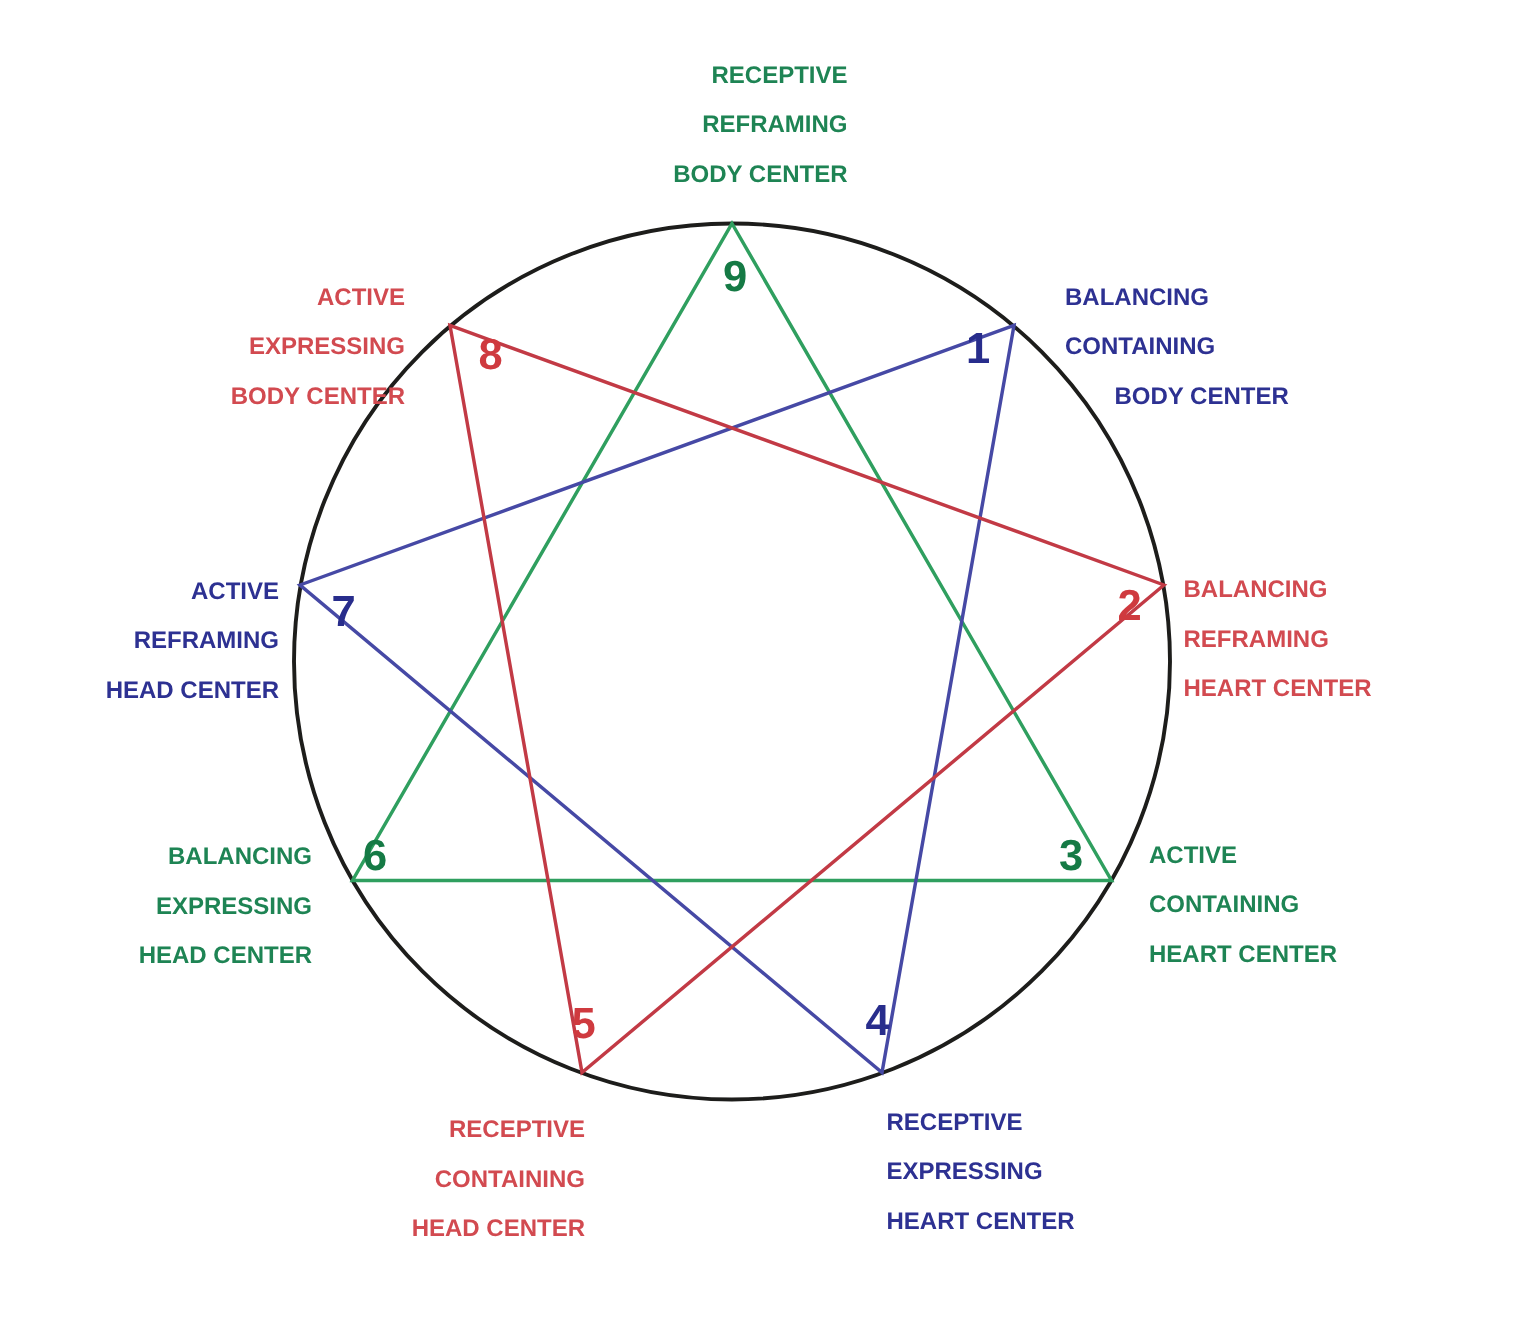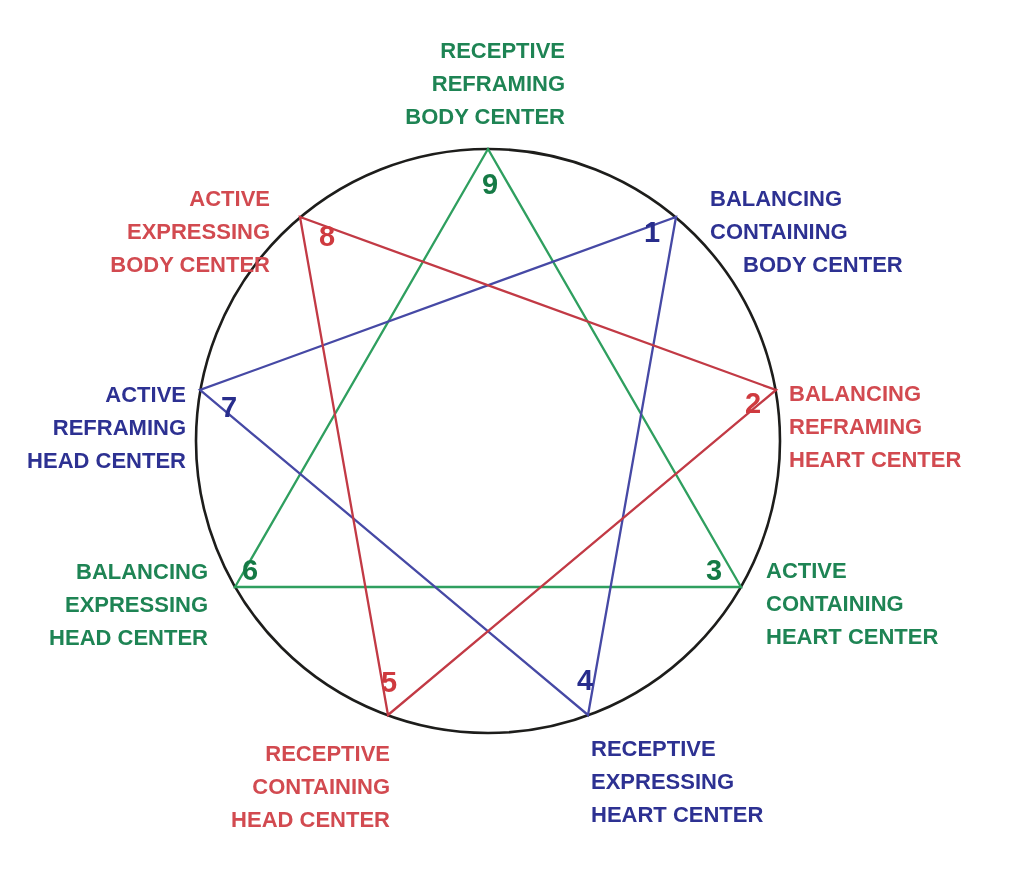--- a/index.html
+++ b/index.html
@@ -20,21 +20,21 @@
     left: 0;
     top: 0;
   }
   .num {
     font-family: "Liberation Sans", sans-serif;
     font-size: 29px;
     font-weight: bold;
   }
   .label {
     position: absolute;
-    font-size: 22px;
+    font-size: 16px;
     font-weight: bold;
     line-height: 33px;
     white-space: nowrap;
   }
   .label span { display: block; }
   .align-left   { text-align: left; }
   .align-right  { text-align: right; }
   .indent { padding-left: 33px; }
 
   

